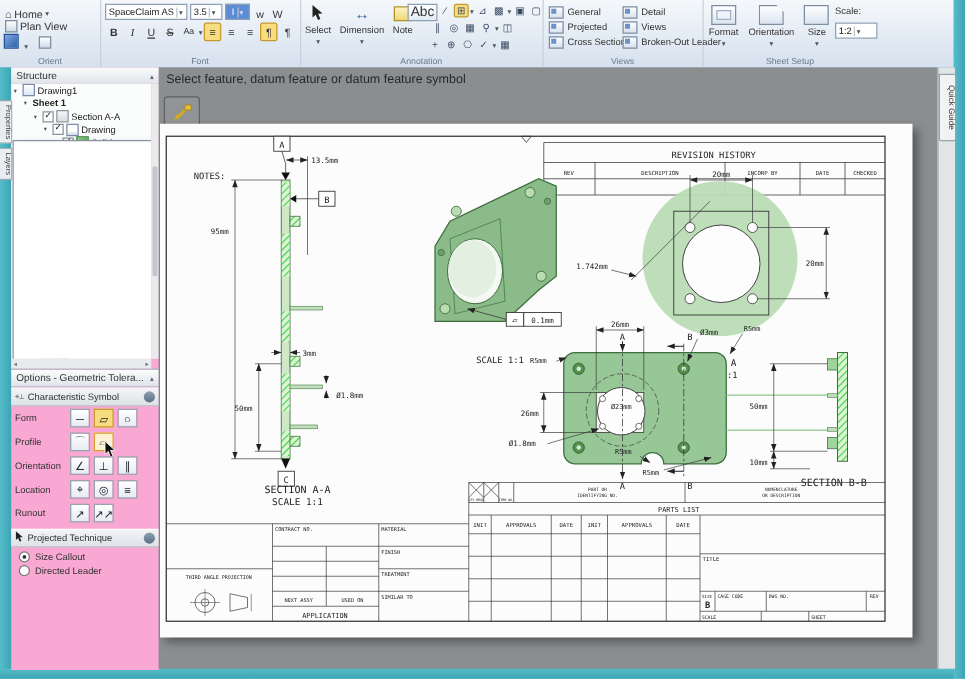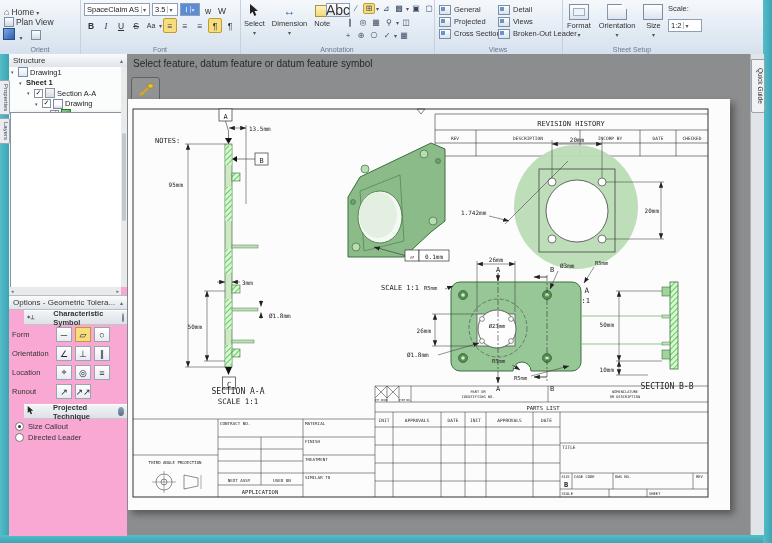--- a/index.html
+++ b/index.html
@@ -24,21 +24,21 @@
   .selbox{display:inline-flex;align-items:center;height:11px;border:1px solid #8fa0b6;background:#fff;font-size:7.5px;color:#222;padding:0 2px;}
   .selbox .dd{margin-left:2px;border-left:1px solid #b9c4d2;padding-left:1px;}
   .fbtn{display:inline-flex;align-items:center;justify-content:center;width:12px;height:13px;border:1px solid transparent;
         font-size:8.5px;color:#333;background:transparent;padding:0;}
   .fbtn.ylw,.abtn.ylw{background:#f7dd7e;border:1px solid #c39a2e;border-radius:2px;}
   .bigbtn{display:inline-flex;flex-direction:column;align-items:center;font-size:7.5px;color:#333;gap:1px;padding:1px 2px;}
   .bigbtn .bicon{height:15px;display:flex;align-items:center;justify-content:center;font-size:12px;}
   .abtn{display:inline-flex;align-items:center;justify-content:center;width:12px;height:11px;border:1px solid transparent;
         font-size:8px;color:#3a4a60;background:transparent;padding:0;}
   .abcbtn{position:absolute;left:86px;top:3px;width:22px;height:12px;border:1px solid #8fa0b6;background:linear-gradient(#fff,#e4eaf2);
-        font-size:14px;color:#333;display:flex;align-items:center;justify-content:center;}
+        font-size:11px;color:#333;display:flex;align-items:center;justify-content:center;}
   .annorow{display:flex;gap:1px;align-items:center;height:13px;}
   .vitem{display:flex;align-items:center;gap:3px;font-size:7.5px;color:#333;height:11px;}
   .vicon{display:inline-block;width:10px;height:8px;border:1px solid #7d8da2;background:linear-gradient(#fdfdfd,#d8e2ee);position:relative;}
   .vicon::after{content:"";position:absolute;left:1px;top:1px;width:4px;height:4px;background:#6c93c9;}
   .ssicon{width:18px;height:14px;border:1px solid #7d8da2;background:linear-gradient(#fff,#dbe4ef);position:relative;}
   .ssicon.fold{clip-path:polygon(0 0,70% 0,100% 35%,100% 100%,0 100%);}
   .ssicon .inner{position:absolute;left:3px;top:3px;right:3px;bottom:3px;border:1px solid #9fb0c4;background:#eef3f8;}
   
   .edge{position:absolute;background:linear-gradient(90deg,#55bcc9,#3da4b4);}
   .edge-left{left:0;top:54px;width:9px;height:489px;}
@@ -67,21 +67,21 @@
   .ticon.file{border-color:#7a8aa8;background:linear-gradient(#fff,#dde6f2);}
   .ticon.sheet{border-color:#8a949e;background:#fff;}
   .ticon.view{border-color:#8a949e;background:linear-gradient(#f5f6f7,#d9dde1);}
   .ticon.drawing{border-color:#7a8aa8;background:linear-gradient(#fff 60%,#cfd9e6);}
   .ticon.solid{border-color:#2e7d2e;background:linear-gradient(135deg,#8ed48e,#3f9e3f);}
   .ticon.folder{border-color:#a8862a;background:linear-gradient(#f2da74,#dcb83e);height:6px;margin-top:1px;}
   .tlabel{overflow:hidden;text-overflow:ellipsis;}
   .tlabel.b{font-weight:bold;}
   .tlabel.i{font-style:italic;}
   .shead{height:13px;background:linear-gradient(#f2f3f5,#dde2e7);border-bottom:1px solid #c0c6cc;border-top:1px solid #fff;
-    font-size:7.5px;font-weight:bold;color:#333;display:flex;align-items:center;gap:19px;padding:0 3px;margin-left:15px;}
+    font-size:7.5px;font-weight:normal;color:#333;display:flex;align-items:center;gap:3px;padding:0 3px;}
   .shead .rt{margin-left:auto;width:9px;height:9px;border-radius:50%;background:linear-gradient(#8fa0b4,#5d6f85);}
   .crow{display:flex;align-items:center;height:19px;padding:0 3px;}
   .clabel{width:44px;font-size:7.5px;color:#333;}
   .cbtns{display:flex;gap:3px;}
   button.sym{width:16px;height:15px;border:1px solid #9aa4b0;background:linear-gradient(#fff,#e7ebf0);
     font-size:9px;color:#223;padding:0;position:relative;display:flex;align-items:center;justify-content:center;}
   button.sym.sel{background:#f7dd7e;border-color:#c39a2e;}
   button.sym.hov{border-color:#d89a28;background:#fdf3d2;}
   button.sym .cursor{position:absolute;left:7px;top:6px;pointer-events:none;}
   .radio{display:flex;align-items:center;gap:4px;font-size:7.5px;color:#333;height:11px;padding:0 6px;}
@@ -458,20 +458,29 @@
     <span>Characteristic Symbol</span>
     <span class="rt"></span>
   </div>
   <div>
       <div class="crow">
         <span class="clabel">Form</span>
         <span class="cbtns">
           <button class="sym">─</button>
           <button class="sym sel">▱</button>
           <button class="sym">○</button>
+        </span>
+      </div>
+      <div class="crow">
+        <span class="clabel">Profile</span>
+        <span class="cbtns">
+          <button class="sym">⌒</button>
+          <button class="sym hov">⌓<span class="cursor"><svg width="10" height="14" viewBox="0 0 10 14">
+                <path d="M1,0 L1,10.5 L3.6,8.2 L5.4,13 L7.4,12 L5.5,7.4 L9,7.2 Z" fill="#111" stroke="#fff" stroke-width="0.7"></path>
+              </svg></span></button>
         </span>
       </div>
       <div class="crow">
         <span class="clabel">Orientation</span>
         <span class="cbtns">
           <button class="sym">∠</button>
           <button class="sym">⊥</button>
           <button class="sym">∥</button>
         </span>
       </div>

